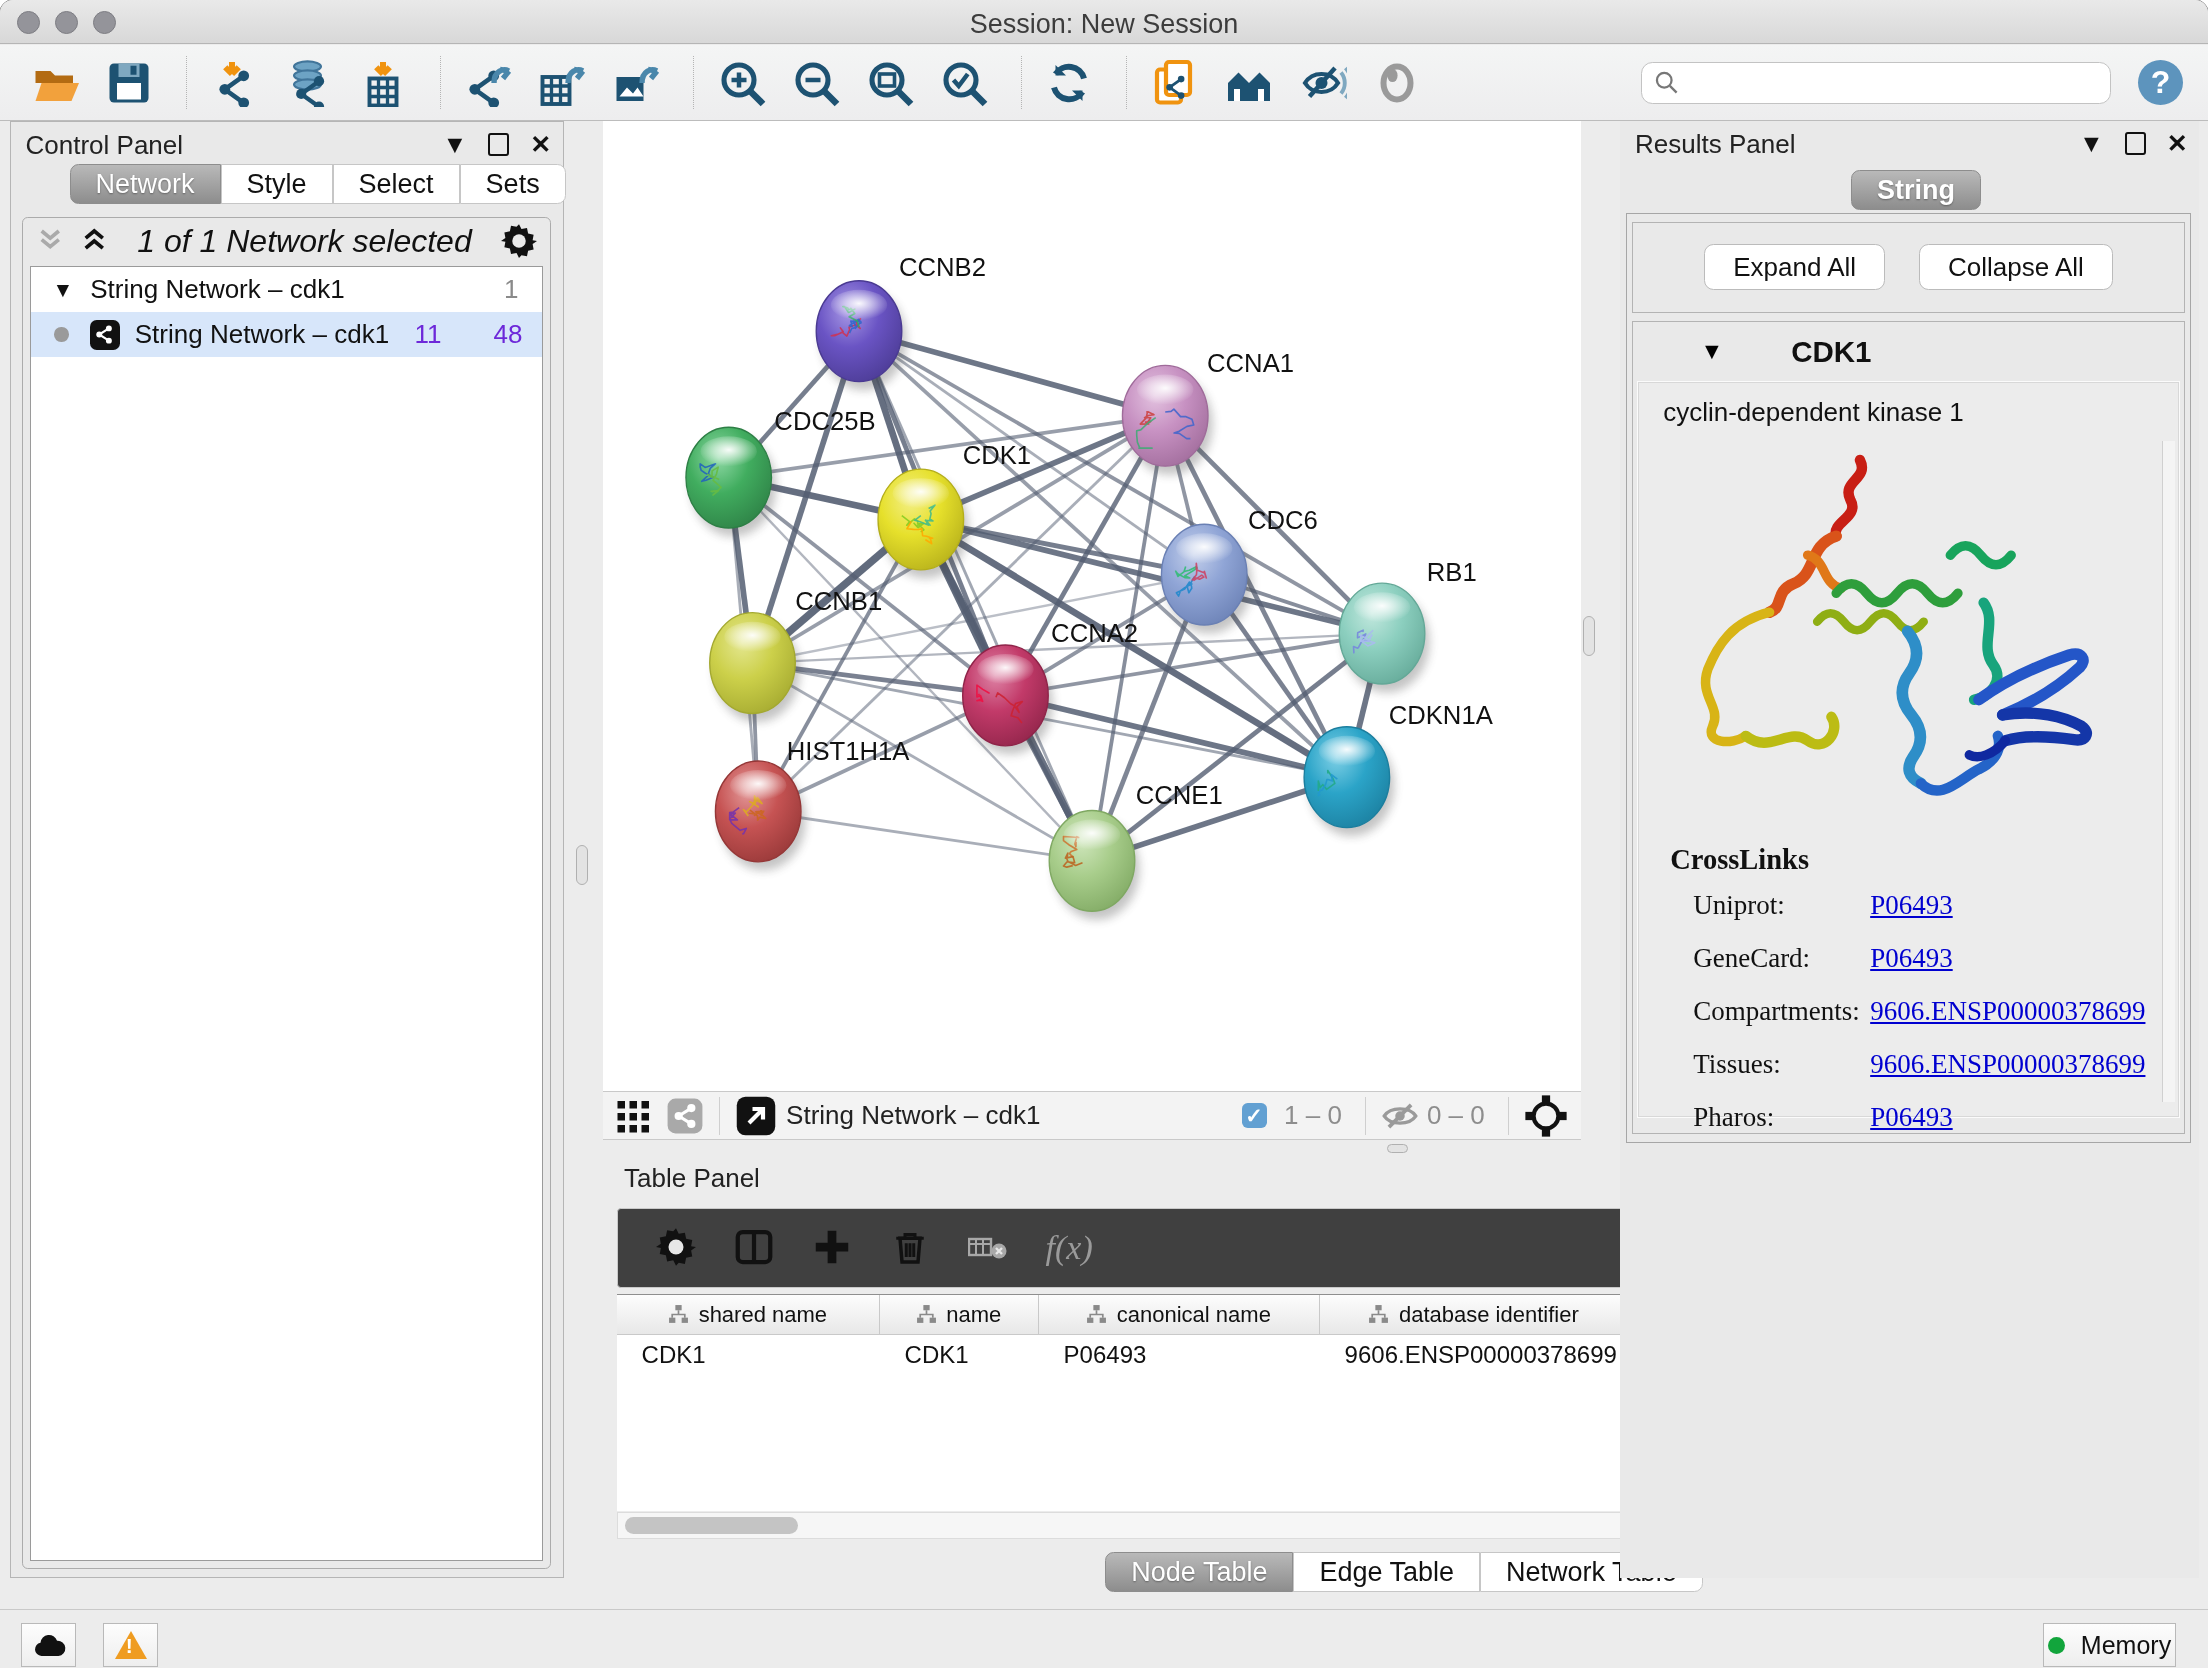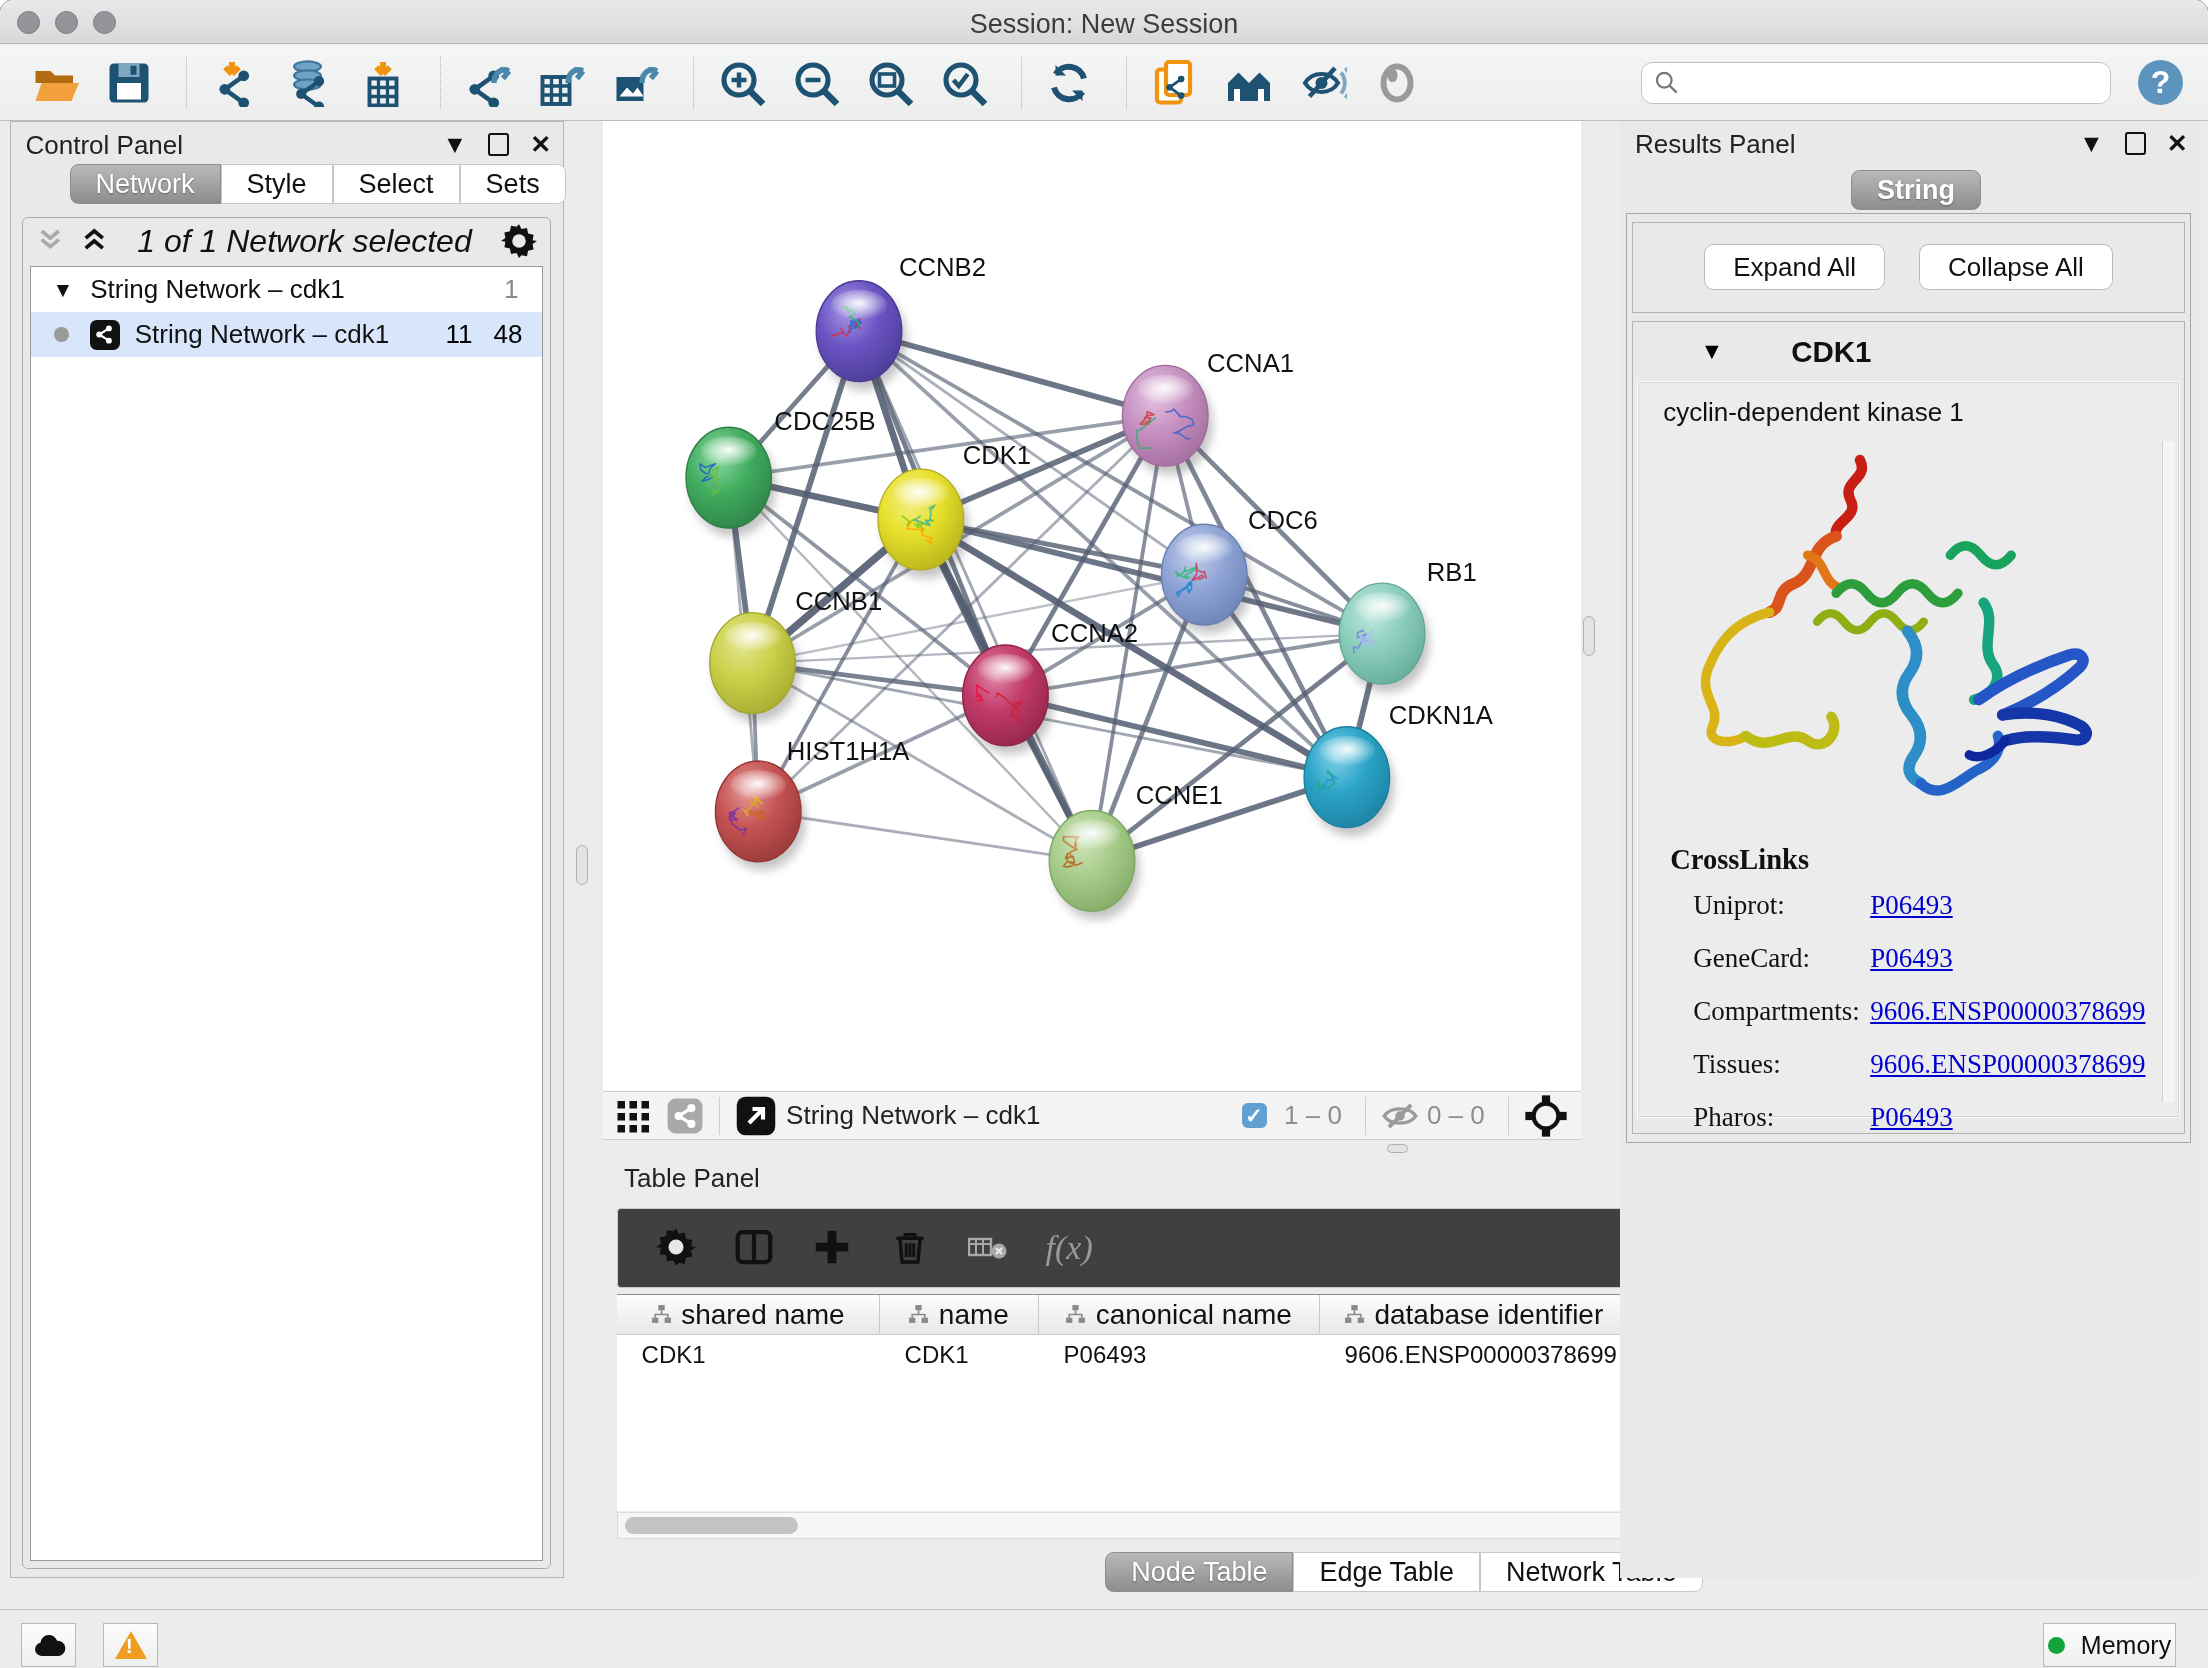--- a/index.html
+++ b/index.html
@@ -58,21 +58,21 @@
   #cp-box { position:absolute; left:11.4px; right:11.4px; top:95px; bottom:7.6px;
     border:1px solid #ababab; border-radius:5.7px; background:#e9e9e9; }
   #cp-toolrow { height:46px; display:flex; align-items:center; padding:0 13.3px; }
   #cp-status { flex:1; text-align:center; font-size:32px; color:#111;font-style:italic; }
   #cp-list { position:absolute; left:7.6px; right:7.6px; top:48px; bottom:7.6px;
     background:#ffffff; border:1px solid #9a9a9a; }
   .tree-row { height:45px; display:flex; align-items:center; font-size:26px; color:#111; }
   .tree-row .caret { margin:0 17px 0 21px; font-size:21px; color:#111; }
   .tree-row.child { background:#d7e6fa; }
   .tree-count { color:#8a8a8a; margin-left:auto; margin-right:23px; }
-  .tree-counts2 { color:#000000; margin-left:auto; display:flex; gap:21px; margin-right:19px; }
+  .tree-counts2 { color:#6d28d9; margin-left:auto; display:flex; gap:52px; margin-right:19px; }
   .dot { width:14.3px; height:14.3px; border-radius:50%; background:#9a9a9a; margin:0 21px 0 23px; }
   .share-sq { width:30px; height:30px; border-radius:6.7px; background:#111;
     display:flex; align-items:center; justify-content:center; margin-right:15px; }
   .share-sq svg { width:21px; height:21px; }
   
   #network-view { position:absolute; left:603px; top:121px; width:978px; height:970px;
     background:#ffffff; }
   #netbar { position:absolute; left:603px; top:1091px; width:978px; height:49px;
     background:#f3f3f3; border-top:1px solid #c9c9c9; border-bottom:1px solid #c9c9c9;
     display:flex; align-items:center; padding:0 13.3px; }
@@ -89,21 +89,21 @@
   #tp-toolbox { position:absolute; left:7.6px; right:7.6px; top:53px; height:80px;
     background:#404040; border:1px solid #c9c9c9; border-radius:3.8px;
     display:flex; align-items:center; gap:38px; padding-left:38px; }
   #tp-toolbox .ticon svg { width:40px; height:40px; }
   .fx { font-family:"Liberation Serif", serif; font-style:italic; font-size:34px; color:#9a9a9a; }
   #tp-table { position:absolute; left:7.6px; right:7.6px; top:139px; height:217px; background:#fff;
     border-top:1.9px solid #8f8f8f; overflow:hidden; }
   .tgrid { display:grid; grid-template-columns:263px 159px 281px 309px 242px 161px 190px; }
   #tp-head { height:40px; background:linear-gradient(#fdfdfd,#e7e7e7); }
   #tp-head .th { display:flex; align-items:center; justify-content:center; gap:9.5px;
-    font-size:28px; color:#111; border-right:1px solid #c9c9c9; border-bottom:1px solid #c9c9c9;
+    font-size:22px; color:#111; border-right:1px solid #c9c9c9; border-bottom:1px solid #c9c9c9;
     overflow:hidden; white-space:nowrap; }
   #tp-row { height:40px; }
   #tp-row .td { font-size:24px; color:#111; padding-left:25px; display:flex; align-items:center;
     overflow:hidden; white-space:nowrap; }
   #tp-hscroll { position:absolute; left:7.6px; right:7.6px; top:357px; height:27px;
     background:#f6f6f6; border:1px solid #dcdcdc; }
   #tp-thumb { position:absolute; left:7.6px; top:3.8px; width:173px; height:17px;
     background:#c4c4c4; border-radius:8.6px; }
   #tp-tabs { position:absolute; left:0; right:0; top:397px; display:flex; justify-content:center; }
   

